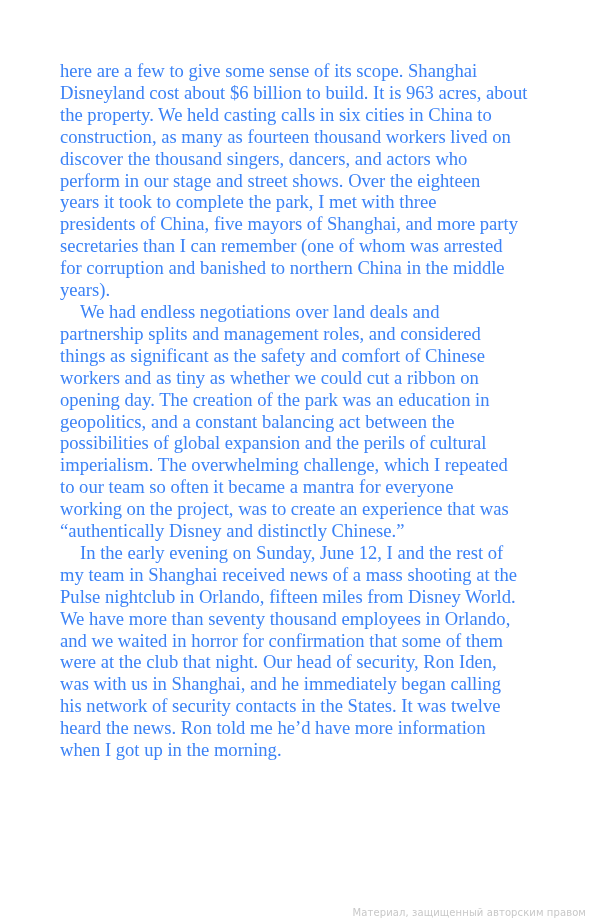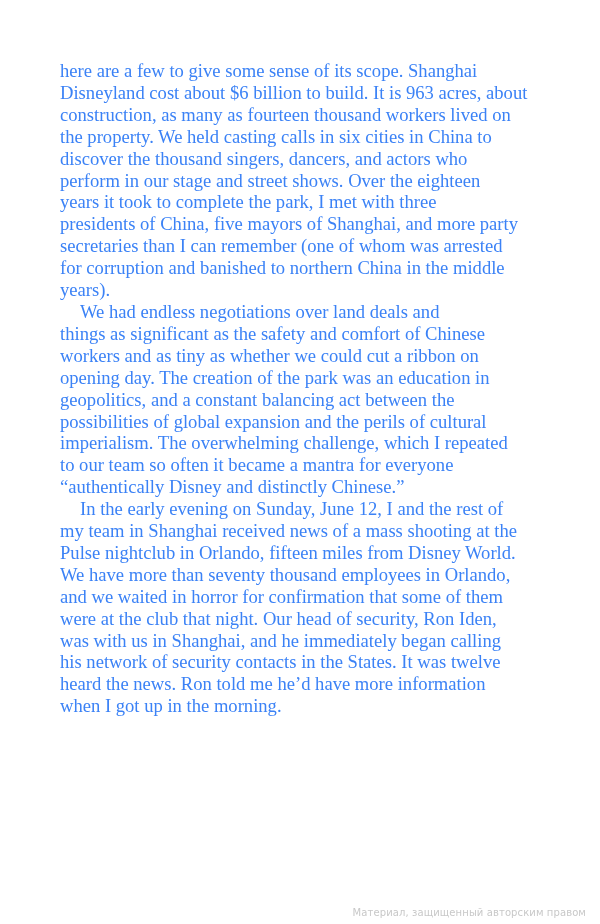--- a/index.html
+++ b/index.html
@@ -41,40 +41,42 @@
     }
   </style>
 </head>
 <body>
 
 <div class="page">
 
   <div class="paragraph">
     <span class="line">here are a few to give some sense of its scope. Shanghai</span>
     <span class="line">Disneyland cost about $6 billion to build. It is 963 acres, about</span>
+    <span class="line">the property. We held casting calls in six cities in China to</span>
     <span class="line">construction, as many as fourteen thousand workers lived on</span>
-    <span class="line">the property. We held casting calls in six cities in China to</span>
     <span class="line">discover the thousand singers, dancers, and actors who</span>
     <span class="line">perform in our stage and street shows. Over the eighteen</span>
     <span class="line">years it took to complete the park, I met with three</span>
     <span class="line">presidents of China, five mayors of Shanghai, and more party</span>
     <span class="line">secretaries than I can remember (one of whom was arrested</span>
     <span class="line">for corruption and banished to northern China in the middle</span>
     <span class="line">years).</span>
   </div>
 
   <div class="paragraph">
     <span class="line indent">We had endless negotiations over land deals and</span>
+    <span class="line">partnership splits and management roles, and considered</span>
     <span class="line">things as significant as the safety and comfort of Chinese</span>
     <span class="line">workers and as tiny as whether we could cut a ribbon on</span>
     <span class="line">opening day. The creation of the park was an education in</span>
     <span class="line">geopolitics, and a constant balancing act between the</span>
     <span class="line">possibilities of global expansion and the perils of cultural</span>
     <span class="line">imperialism. The overwhelming challenge, which I repeated</span>
     <span class="line">to our team so often it became a mantra for everyone</span>
+    <span class="line">working on the project, was to create an experience that was</span>
     <span class="line">“authentically Disney and distinctly Chinese.”</span>
   </div>
 
   <div class="paragraph">
     <span class="line indent">In the early evening on Sunday, June 12, I and the rest of</span>
     <span class="line">my team in Shanghai received news of a mass shooting at the</span>
     <span class="line">Pulse nightclub in Orlando, fifteen miles from Disney World.</span>
     <span class="line">We have more than seventy thousand employees in Orlando,</span>
     <span class="line">and we waited in horror for confirmation that some of them</span>
     <span class="line">were at the club that night. Our head of security, Ron Iden,</span>

